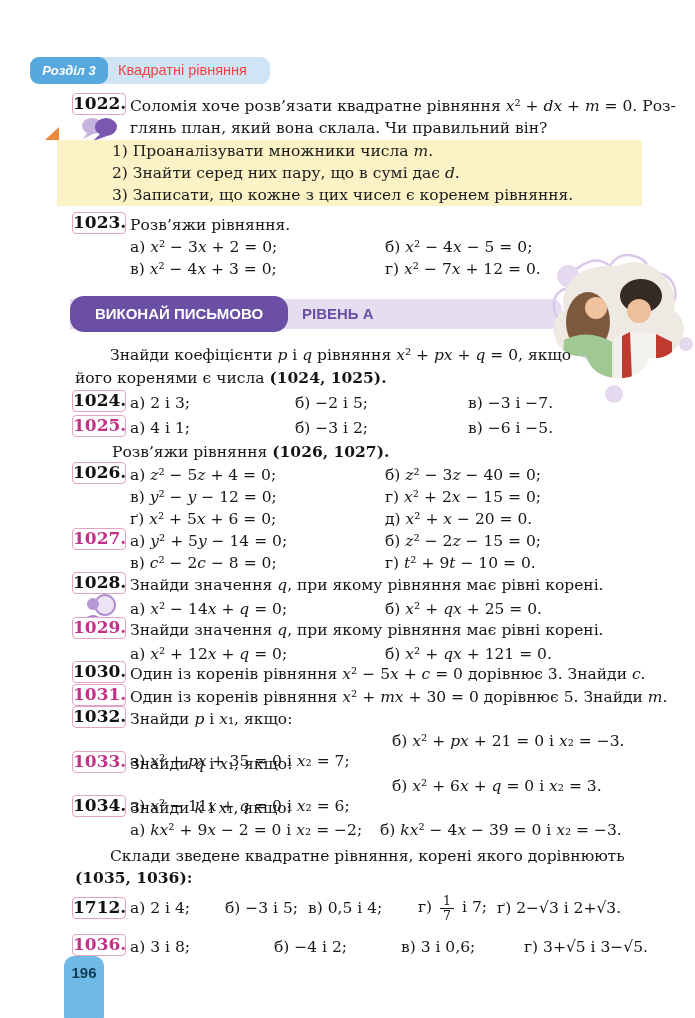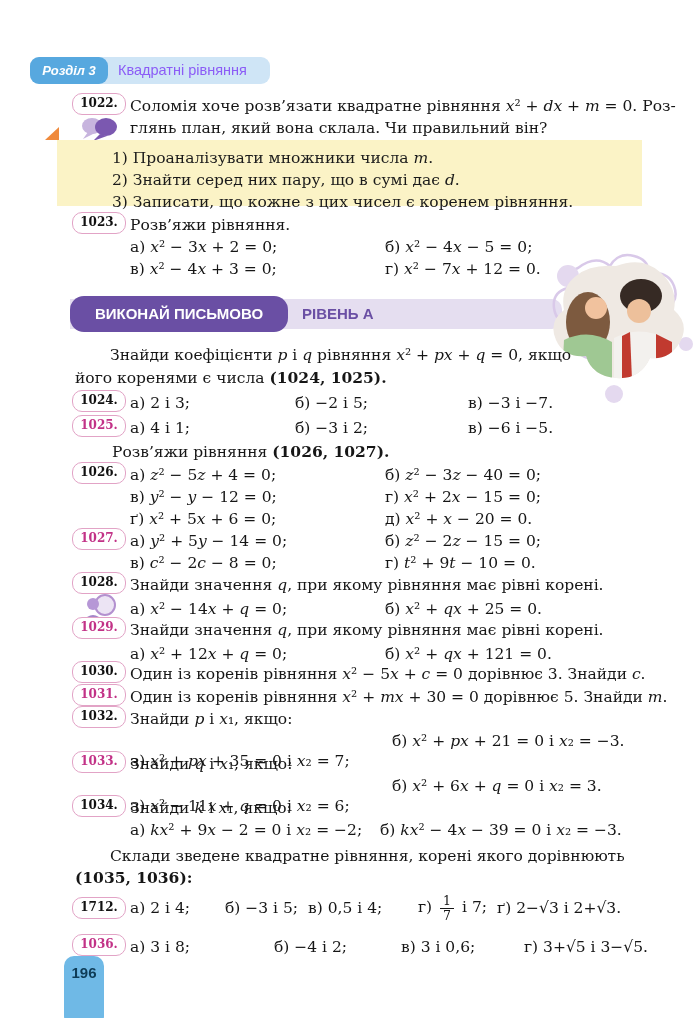--- a/index.html
+++ b/index.html
@@ -11,32 +11,32 @@
   i{font-style:italic;}
   b{font-weight:bold;}
 
   
   .hdr-strip{position:absolute;left:30px;top:57px;width:240px;height:27px;
              background:#cfe5f6;border-radius:9px;}
   .hdr-pill{position:absolute;left:30px;top:57px;width:78px;height:27px;background:#57a8df;
             border-radius:9px;color:#fff;font-family:"Liberation Sans",sans-serif;
             font-weight:bold;font-style:italic;font-size:13px;line-height:27px;text-align:center;}
   .hdr-title{position:absolute;left:118px;top:57px;height:27px;line-height:27px;
-             font-family:"Liberation Sans",sans-serif;font-size:14.5px;color:#8b5cf6;}
+             font-family:"Liberation Sans",sans-serif;font-size:14.5px;color:#ef4444;}
 
   
   .badge{position:absolute;left:72px;width:54px;height:22px;box-sizing:border-box;
-         border:1.5px solid #e2a3c6;border-radius:10px;background:#fff;text-align:center;
-         font-weight:bold;font-size:12px;line-height:19px;color:#111;}
+         border:1.5px solid #e2a3c6;border-radius:4px;background:#fff;text-align:center;
+         font-weight:bold;font-size:17px;line-height:19px;color:#111;}
   .badge.pink{color:#c23287;}
 
   
   .plan-box{position:absolute;left:57px;top:140px;width:585px;height:66px;background:#fbf3c6;}
   .plan-box .pline{margin:0;padding:0 0 0 55px;font-size:15.5px;line-height:22px;}
-  .plan-box .pline:first-child{padding-top:7px;}
+  .plan-box .pline:first-child{}
   .corner-tri{position:absolute;left:45px;top:127px;width:0;height:0;
               border-left:14px solid transparent;border-bottom:13px solid #ef8a3d;}
 
   
   .banner-strip{position:absolute;left:70px;top:299px;width:492px;height:30px;
                 background:#e5def0;border-radius:0 10px 10px 0;}
   .banner-pill{position:absolute;left:70px;top:296px;width:218px;height:36px;background:#6a4fa4;
                border-radius:14px;color:#fff;font-family:"Liberation Sans",sans-serif;
                font-weight:bold;font-size:15px;line-height:36px;text-align:center;z-index:2;}
   .banner-level{position:absolute;left:302px;top:299px;height:30px;line-height:30px;

